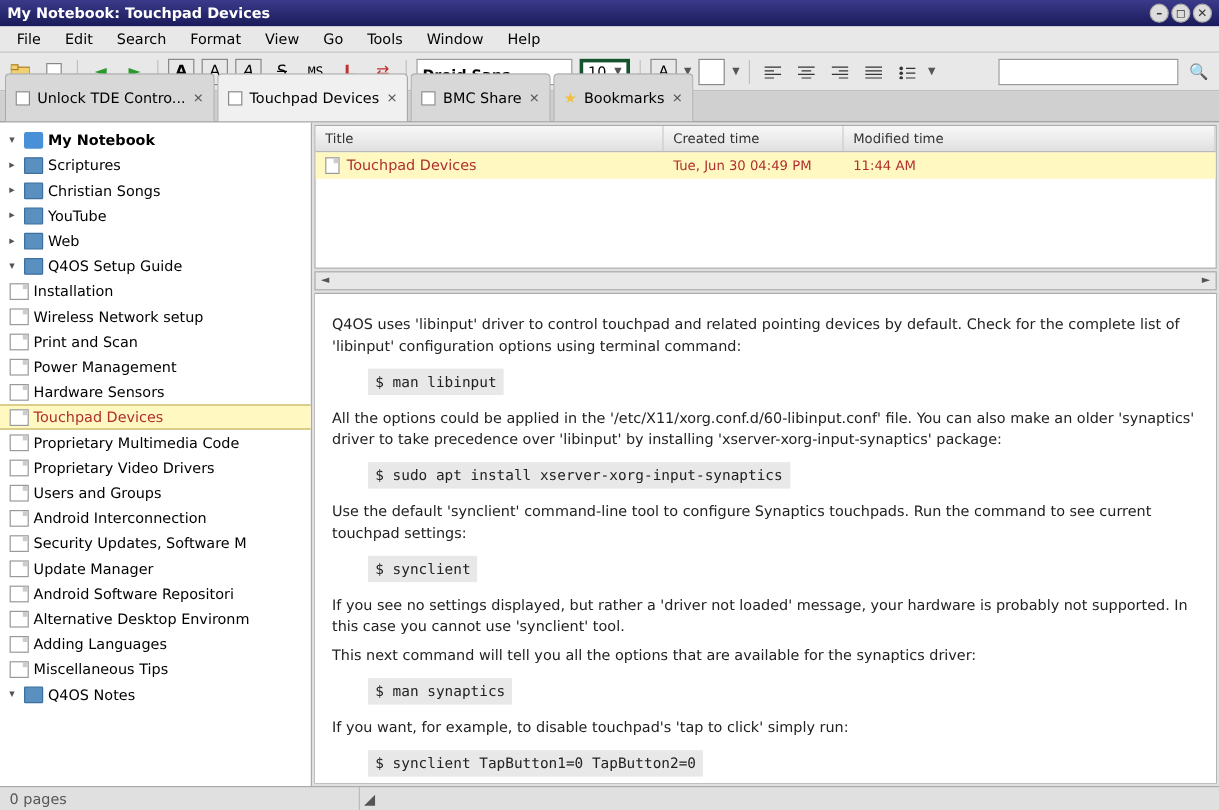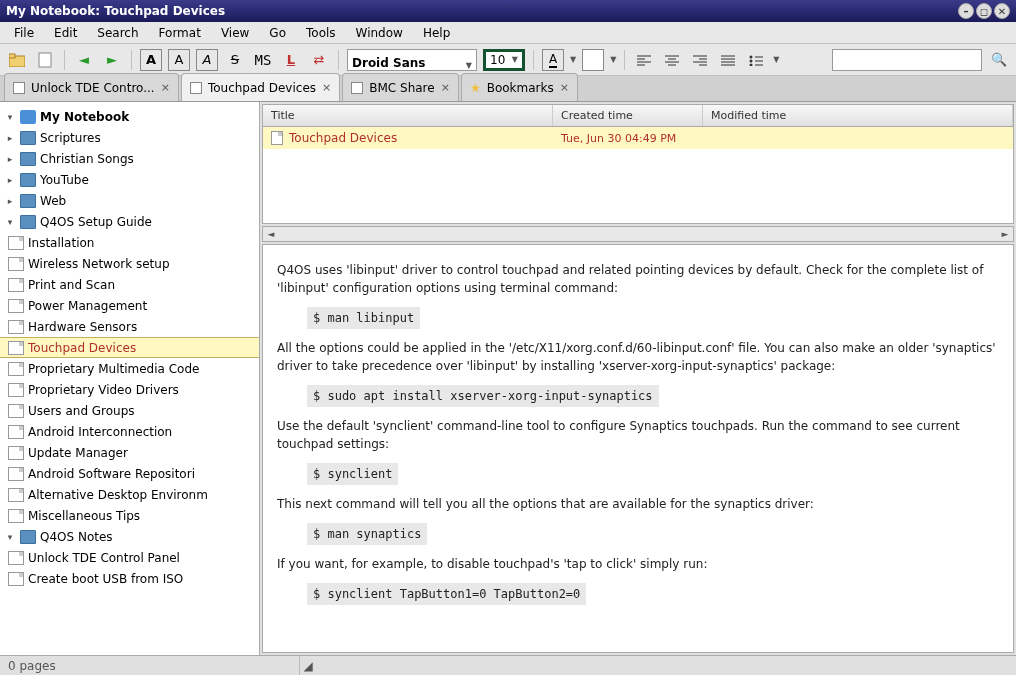--- a/index.html
+++ b/index.html
@@ -19,21 +19,21 @@
 .toolbar { height: 32px; background: #e8e8e8; display: flex; align-items: center; padding: 0 6px; gap: 6px; border-bottom: 1px solid #c0c0c0; }
 .tbtn { width: 22px; height: 22px; display: flex; align-items: center; justify-content: center; border: 1px solid transparent; cursor: pointer; font-size: 13px; }
 .sep { width: 1px; height: 20px; background: #c0c0c0; margin: 0 2px; }
 .fontselect { width: 130px; height: 22px; border: 1px solid #999; background: #fff; padding: 0 4px; display: flex; align-items: flex-end; justify-content: space-between; font-weight: bold; }
 .sizeselect { width: 42px; height: 22px; border: 3px solid #14532d; background: #fff; padding: 0 4px; display: flex; align-items: center; justify-content: space-between; }
 .searchbox { width: 150px; height: 22px; border: 1px solid #999; background: #fff; margin-left: auto; }
 .dd { font-size: 8px; color: #555; }
 
 
 .tabbar { height: 26px; background: #d0d0d0; display: flex; align-items: flex-end; padding: 0 4px; border-bottom: 1px solid #999; }
-.tab { height: 28px; background: #d8d8d8; border: 1px solid #aaa; border-bottom: none; border-radius: 4px 4px 0 0; display: flex; align-items: center; padding: 0 8px; margin-right: 2px; gap: 6px; cursor: pointer; font-size: 11px; }
+.tab { height: 40px; background: #d8d8d8; border: 1px solid #aaa; border-bottom: none; border-radius: 4px 4px 0 0; display: flex; align-items: center; padding: 0 8px; margin-right: 2px; gap: 6px; cursor: pointer; font-size: 11px; }
 .tab.active { background: #f0f0f0; }
 .tab .close { font-size: 11px; color: #555; cursor: pointer; }
 .tab .ico { width: 12px; height: 12px; }
 .ico-doc { background: #fff; border: 1px solid #888; }
 .ico-star { color: #f0c040; }
 
 
 .main { flex: 1; display: flex; overflow: hidden; }
 
 
@@ -116,21 +116,21 @@
       </svg>
     </div>
   <div class="sep"></div>
   <div class="tbtn" style="color:#2a9a2a;">◄</div>
   <div class="tbtn" style="color:#2a9a2a;">►</div>
   <div class="sep"></div>
   <div class="tbtn" style="border:1px solid #888;font-weight:bold;">A</div>
   <div class="tbtn" style="border:1px solid #888;">A</div>
   <div class="tbtn" style="border:1px solid #888;font-style:italic;">A</div>
   <div class="tbtn" style="text-decoration:line-through;">S</div>
-  <div class="tbtn" style="font-family:monospace;font-size:14px;">MS</div>
+  <div class="tbtn" style="font-family:monospace;font-size:11px;">MS</div>
   <div class="tbtn" style="color:#c03030;font-weight:bold;text-decoration:underline;">L</div>
   <div class="tbtn" style="color:#c03030;">⇄</div>
   <div class="sep"></div>
   <div class="fontselect">
       <span>Droid Sans</span>
       <span class="dd">▼</span>
     </div>
   <div class="sizeselect">
       <span>10</span>
       <span class="dd">▼</span>
@@ -285,81 +285,81 @@
           <div class="node lvl2">
             <span class="icon icon-page"></span>
             <span>Users and Groups</span>
           </div>
           <div class="node lvl2">
             <span class="icon icon-page"></span>
             <span>Android Interconnection</span>
           </div>
           <div class="node lvl2">
             <span class="icon icon-page"></span>
+            <span>Security Updates, Software M</span>
+          </div>
+          <div class="node lvl2">
+            <span class="icon icon-page"></span>
             <span>Update Manager</span>
           </div>
           <div class="node lvl2">
             <span class="icon icon-page"></span>
             <span>Android Software Repositori</span>
           </div>
           <div class="node lvl2">
             <span class="icon icon-page"></span>
             <span>Alternative Desktop Environm</span>
+          </div>
+          <div class="node lvl2">
+            <span class="icon icon-page"></span>
+            <span>Adding Languages</span>
           </div>
           <div class="node lvl2">
             <span class="icon icon-page"></span>
             <span>Miscellaneous Tips</span>
           </div>
         </div>
       <div class="node lvl1">
         <span class="toggle">▾</span>
         <span class="icon icon-folder"></span>
         <span>Q4OS Notes</span>
       </div>
-      <div id="notes-pages">
-          <div class="node lvl2">
-            <span class="icon icon-page"></span>
-            <span>Unlock TDE Control Panel</span>
-          </div>
-          <div class="node lvl2">
-            <span class="icon icon-page"></span>
-            <span>Create boot USB from ISO</span>
-          </div>
-        </div>
     </div>
   </div>
 
   <div class="content">
     <div class="listpane">
       <div class="listheader">
         <div class="col col-title">Title</div>
         <div class="col col-created">Created time</div>
         <div class="col col-modified">Modified time</div>
       </div>
       <div class="listrow sel">
         <div class="cell col-title">
           <span class="icon icon-page" style="width:12px;height:14px;"></span>
           <span>Touchpad Devices</span>
         </div>
         <div class="cell col-created">Tue, Jun 30 04:49 PM</div>
+        <div class="cell col-modified">11:44 AM</div>
       </div>
     </div>
     <div class="hscroll">
       <span class="arrow">◄</span>
       <div class="track"></div>
       <span class="arrow">►</span>
     </div>
 
     <div class="docpane">
       <p>Q4OS uses 'libinput' driver to control touchpad and related pointing devices by default. Check for the complete list of 'libinput' configuration options using terminal command:</p>
       <div class="cmd">$ man libinput</div>
       <p>All the options could be applied in the '/etc/X11/xorg.conf.d/60-libinput.conf' file. You can also make an older 'synaptics' driver to take precedence over 'libinput' by installing 'xserver-xorg-input-synaptics' package:</p>
       <div class="cmd">$ sudo apt install xserver-xorg-input-synaptics</div>
       <p>Use the default 'synclient' command-line tool to configure Synaptics touchpads. Run the command to see current touchpad settings:</p>
       <div class="cmd">$ synclient</div>
+      <p>If you see no settings displayed, but rather a 'driver not loaded' message, your hardware is probably not supported. In this case you cannot use 'synclient' tool.</p>
       <p>This next command will tell you all the options that are available for the synaptics driver:</p>
       <div class="cmd">$ man synaptics</div>
       <p>If you want, for example, to disable touchpad's 'tap to click' simply run:</p>
       <div class="cmd">$ synclient TapButton1=0 TapButton2=0</div>
     </div>
   </div>
 </div>
 
 <div class="statusbar">
   <div class="cell">0 pages</div>

